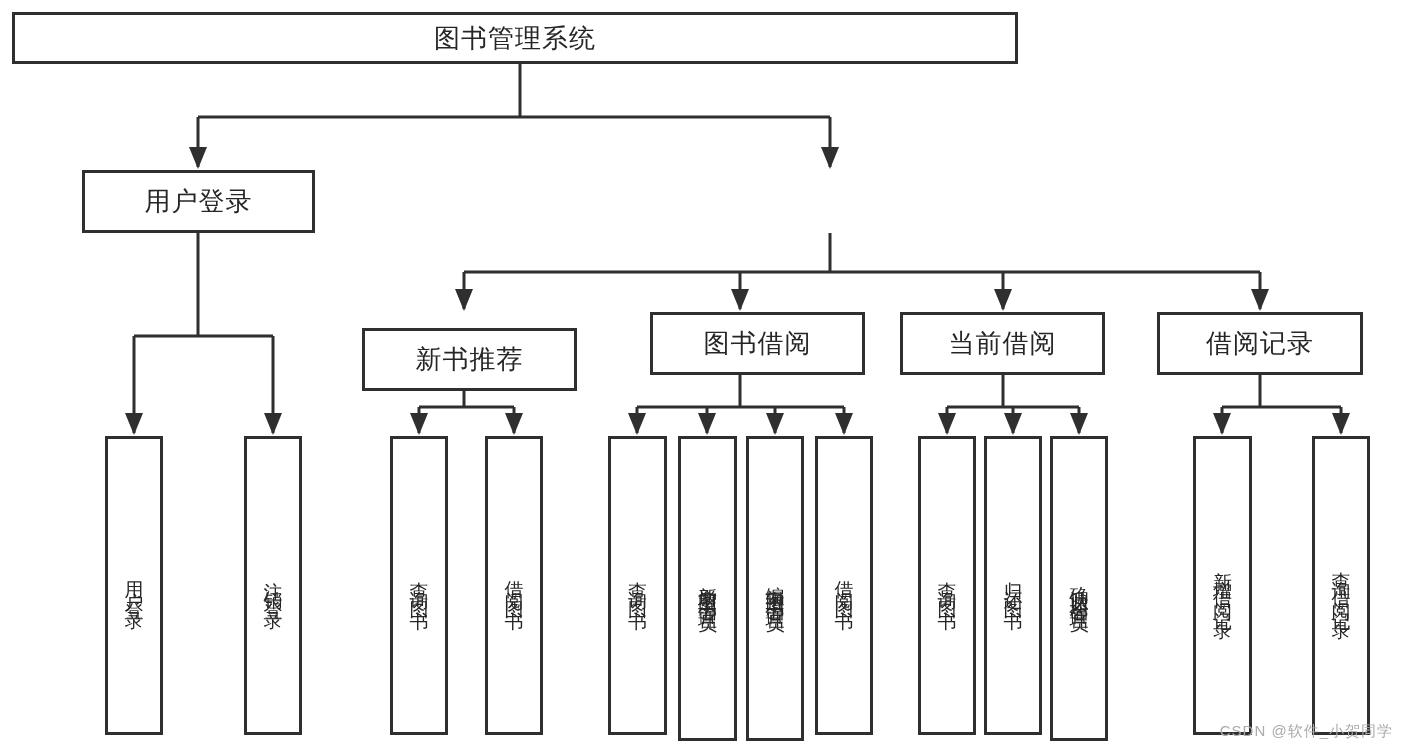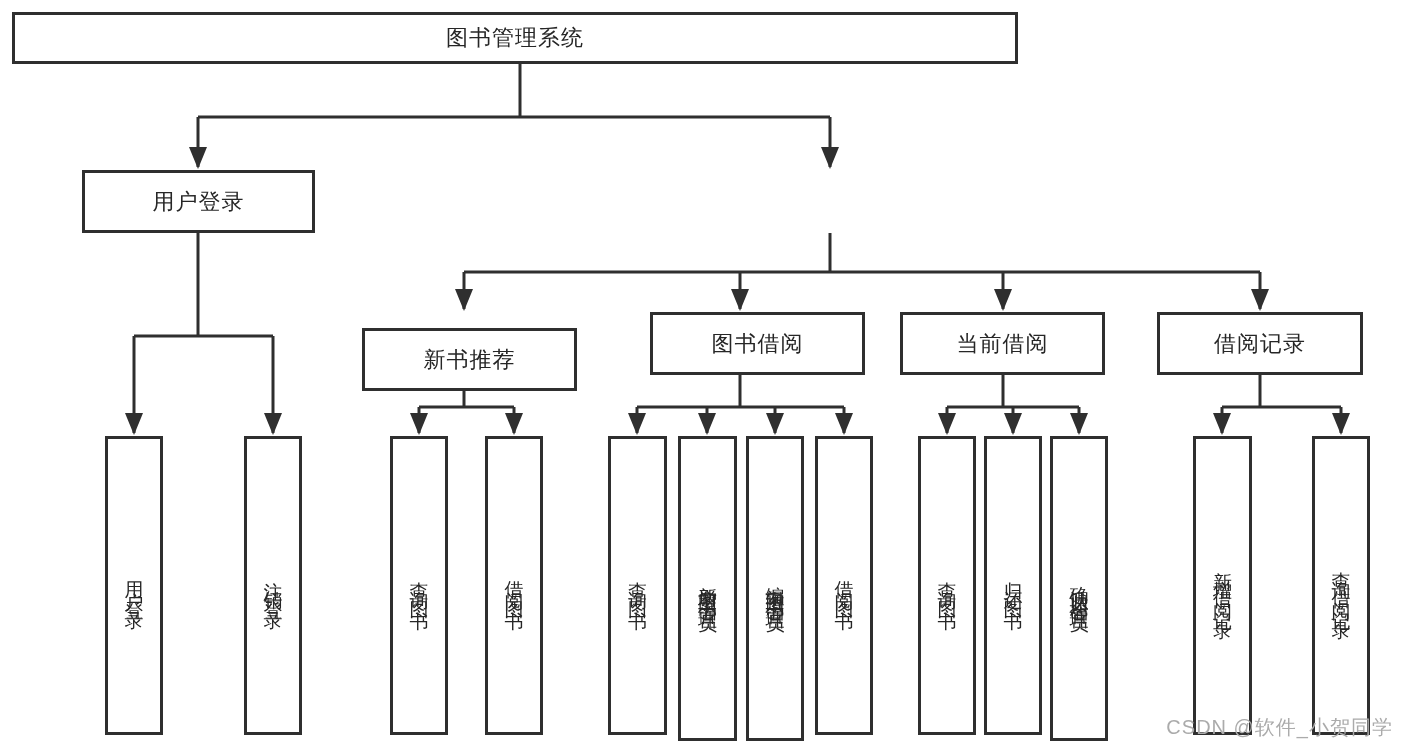--- a/index.html
+++ b/index.html
@@ -13,42 +13,42 @@
   .wires{position:absolute;left:0;top:0;}
   .box{
     position:absolute;
     box-sizing:border-box;
     border:3px solid #2f2f2f;
     background:#ffffff;
     display:flex;
     align-items:center;
     justify-content:center;
     color:#262626;
-    font-size:22px;
+    font-size:26px;
     letter-spacing:1px;
     white-space:nowrap;
   }
   .leaf{
     writing-mode:vertical-rl;
     text-orientation:mixed;
     font-size:19px;
     letter-spacing:10px;
     top:436px;
     width:58px;
     height:299px;
   }
   .leaf.admin{
     letter-spacing:4px;
     height:305px;
   }
   .watermark{
     position:absolute;
     right:12px;
     bottom:6px;
-    font-size:20px;
+    font-size:15px;
     color:#ababab;
     letter-spacing:1px;
     margin-left:36px;
   }
 </style>
 </head>
 <body>
 
 <div class="stage">
 

